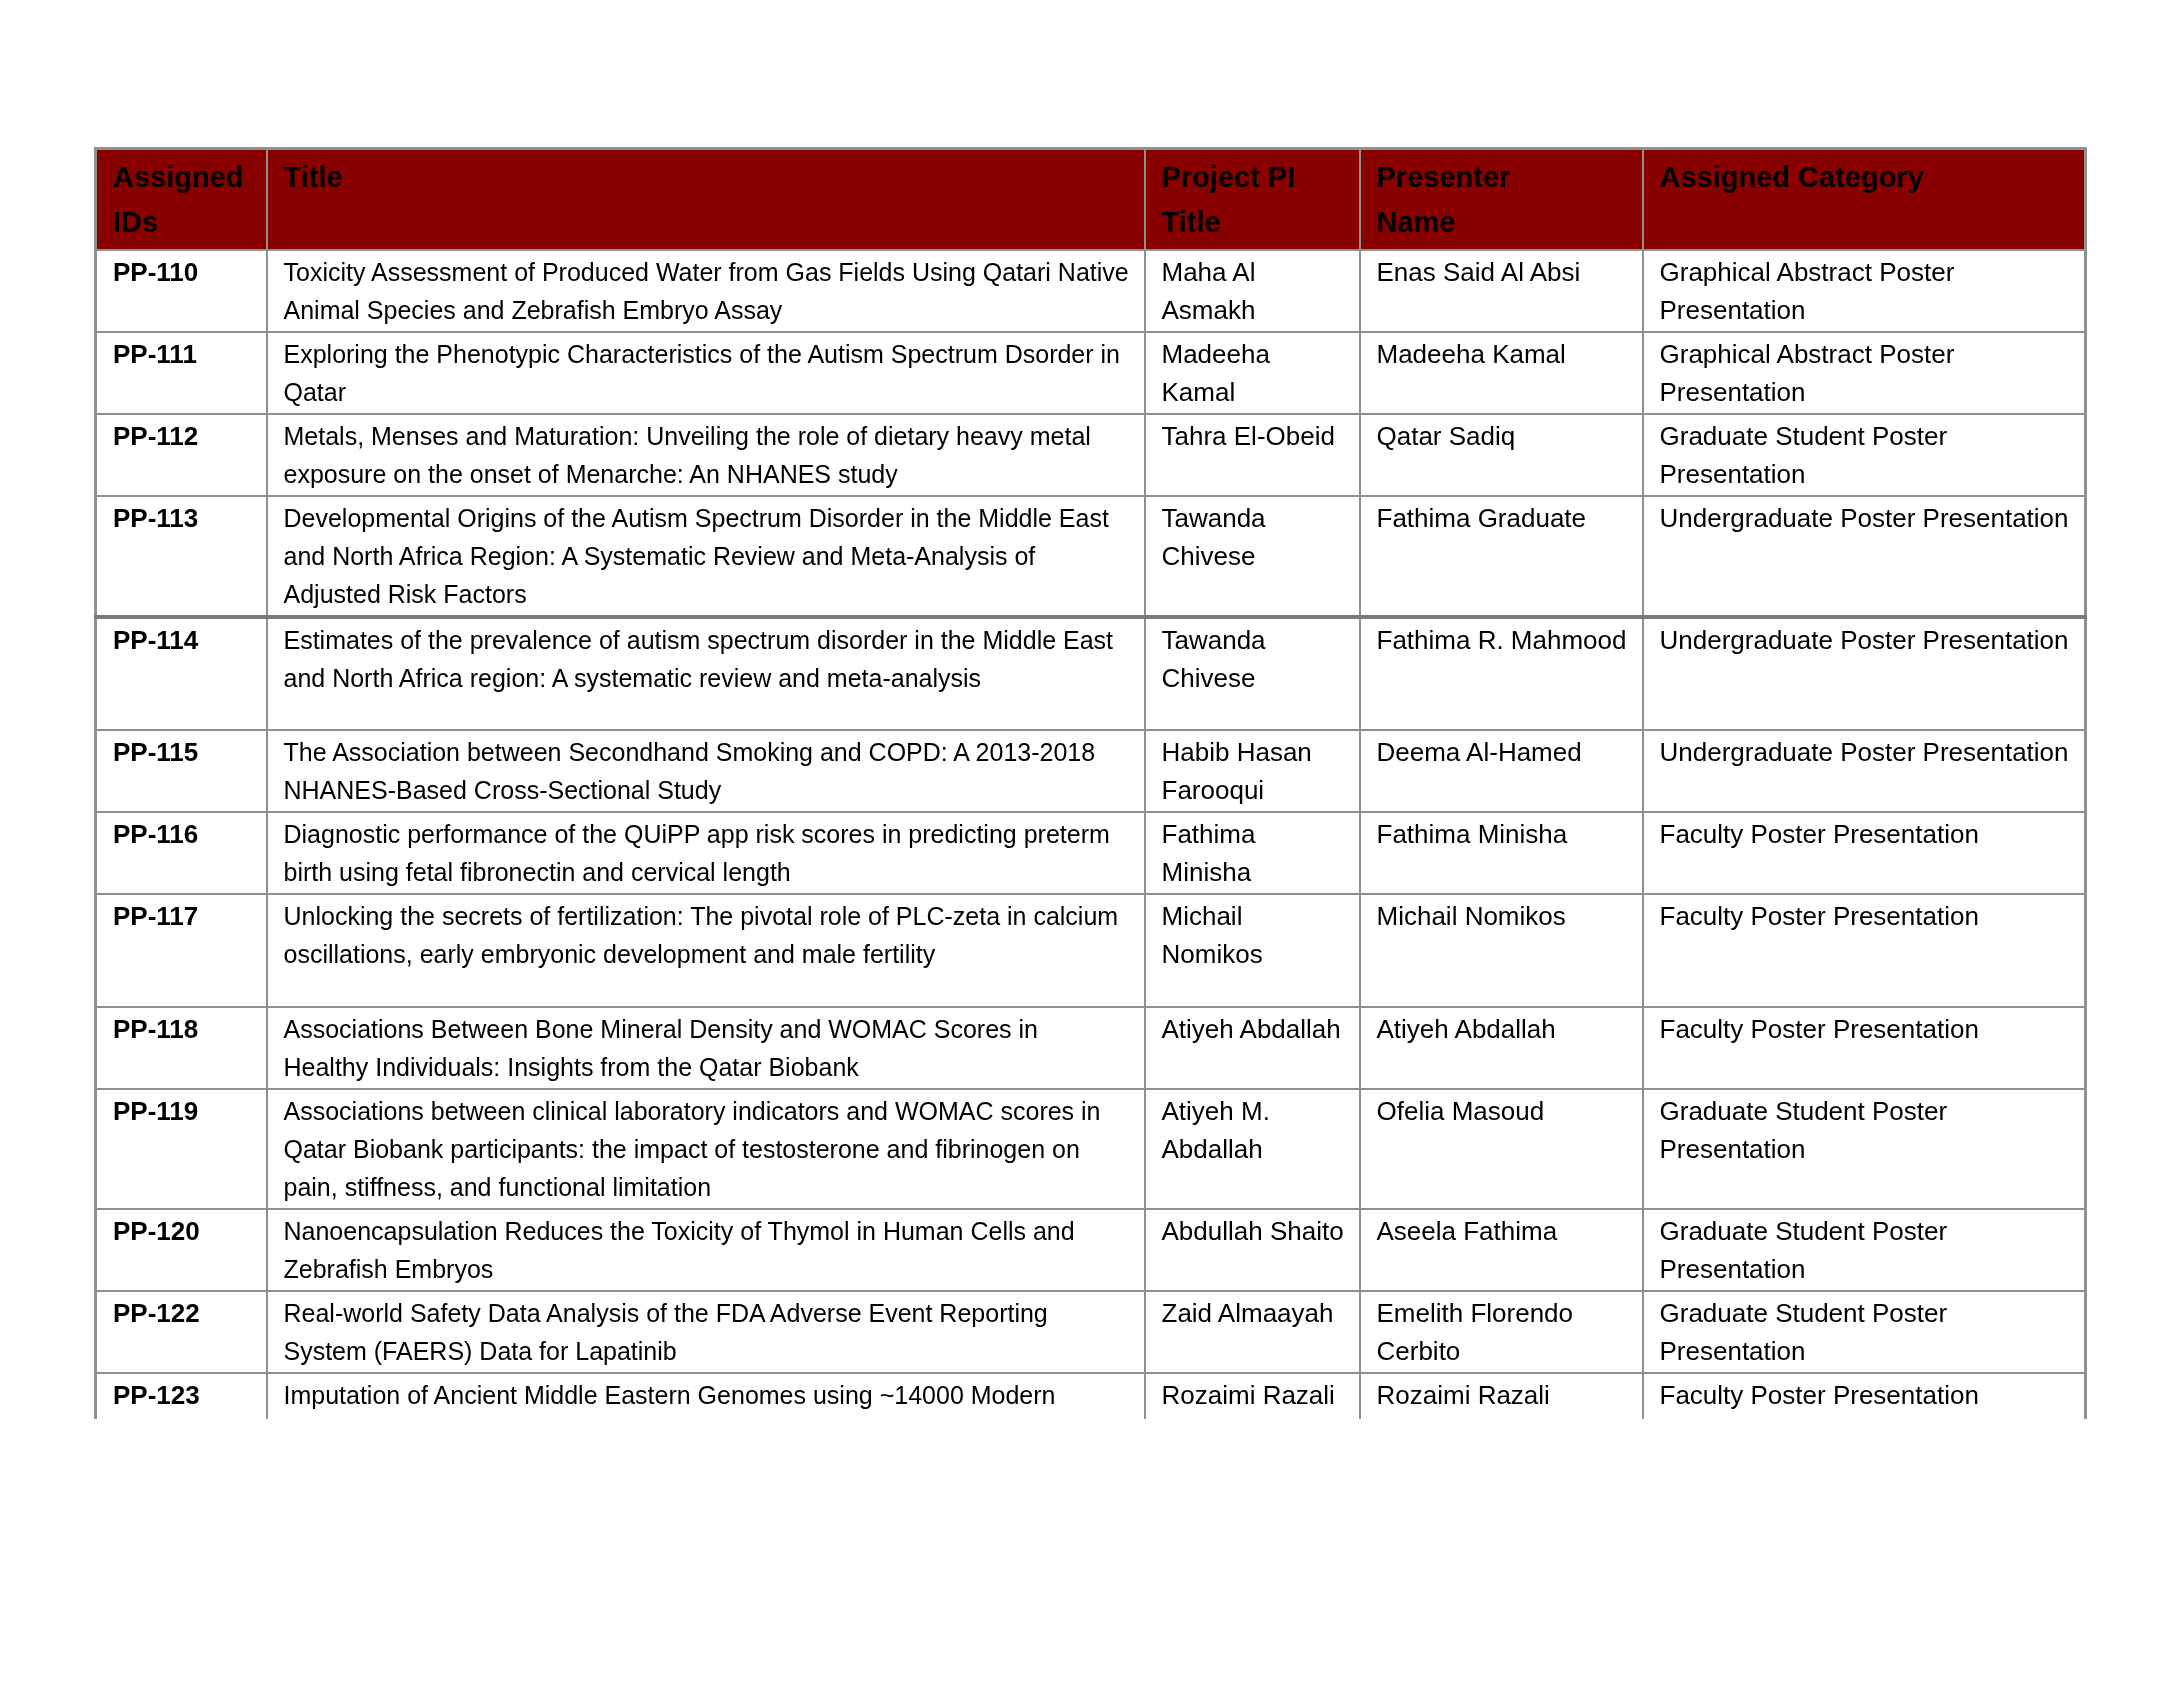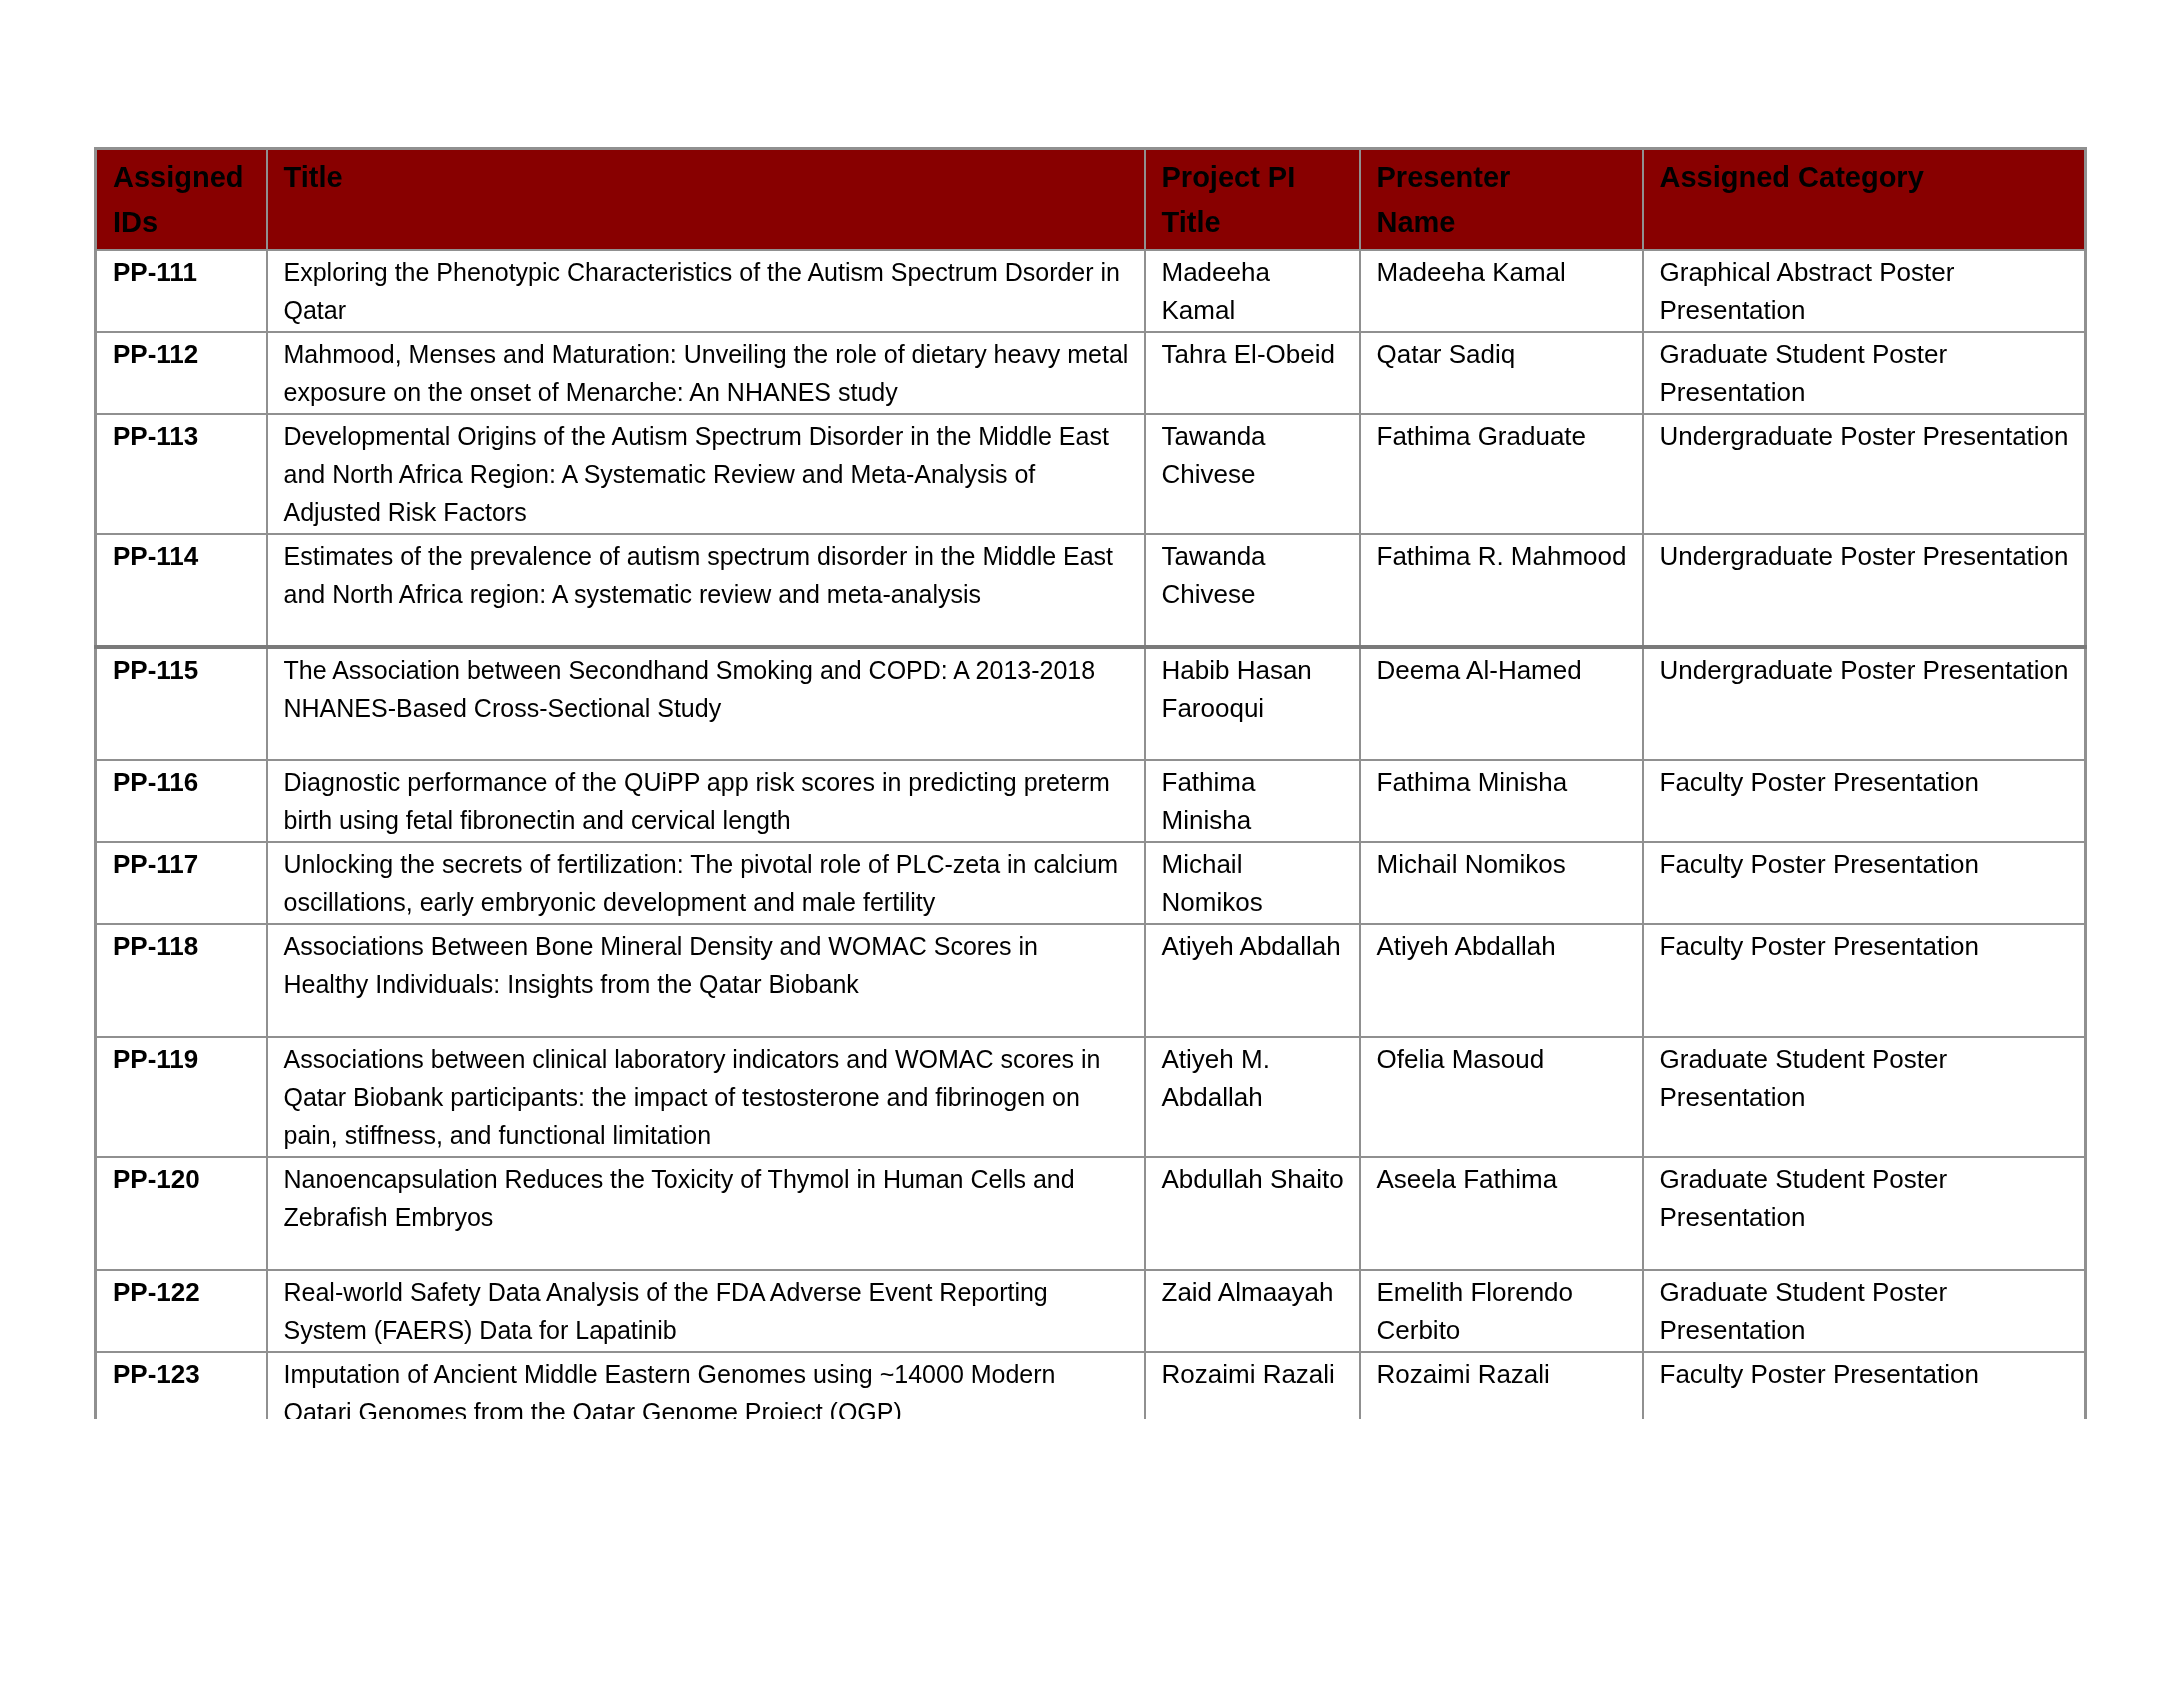--- a/index.html
+++ b/index.html
@@ -108,29 +108,36 @@
           <th class="col1">Title</th>
           <th class="col2">Project PI
 Title</th>
           <th class="col3">Presenter
 Name</th>
           <th class="col4">Assigned Category</th>
         </tr>
     </thead>
     <tbody>
         <tr>
+          <td class="col0">PP-110</td>
+          <td class="col1">Toxicity Assessment of Produced Water from Gas Fields Using Qatari Native Animal Species and Zebrafish Embryo Assay</td>
+          <td class="col2">Maha Al Asmakh</td>
+          <td class="col3">Enas Said Al Absi</td>
+          <td class="col4">Graphical Abstract Poster Presentation</td>
+        </tr>
+        <tr>
           <td class="col0">PP-111</td>
           <td class="col1">Exploring the Phenotypic Characteristics of the Autism Spectrum Dsorder in Qatar</td>
           <td class="col2">Madeeha Kamal</td>
           <td class="col3">Madeeha Kamal</td>
           <td class="col4">Graphical Abstract Poster Presentation</td>
         </tr>
         <tr>
           <td class="col0">PP-112</td>
-          <td class="col1">Mahmood, Menses and Maturation: Unveiling the role of dietary heavy metal exposure on the onset of Menarche: An NHANES study</td>
+          <td class="col1">Metals, Menses and Maturation: Unveiling the role of dietary heavy metal exposure on the onset of Menarche: An NHANES study</td>
           <td class="col2">Tahra El-Obeid</td>
           <td class="col3">Qatar Sadiq</td>
           <td class="col4">Graduate Student Poster Presentation</td>
         </tr>
         <tr>
           <td class="col0">PP-113</td>
           <td class="col1">Developmental Origins of the Autism Spectrum Disorder in the Middle East and North Africa Region: A Systematic Review and Meta-Analysis of Adjusted Risk Factors</td>
           <td class="col2">Tawanda Chivese</td>
           <td class="col3">Fathima Graduate</td>
           <td class="col4">Undergraduate Poster Presentation</td>

